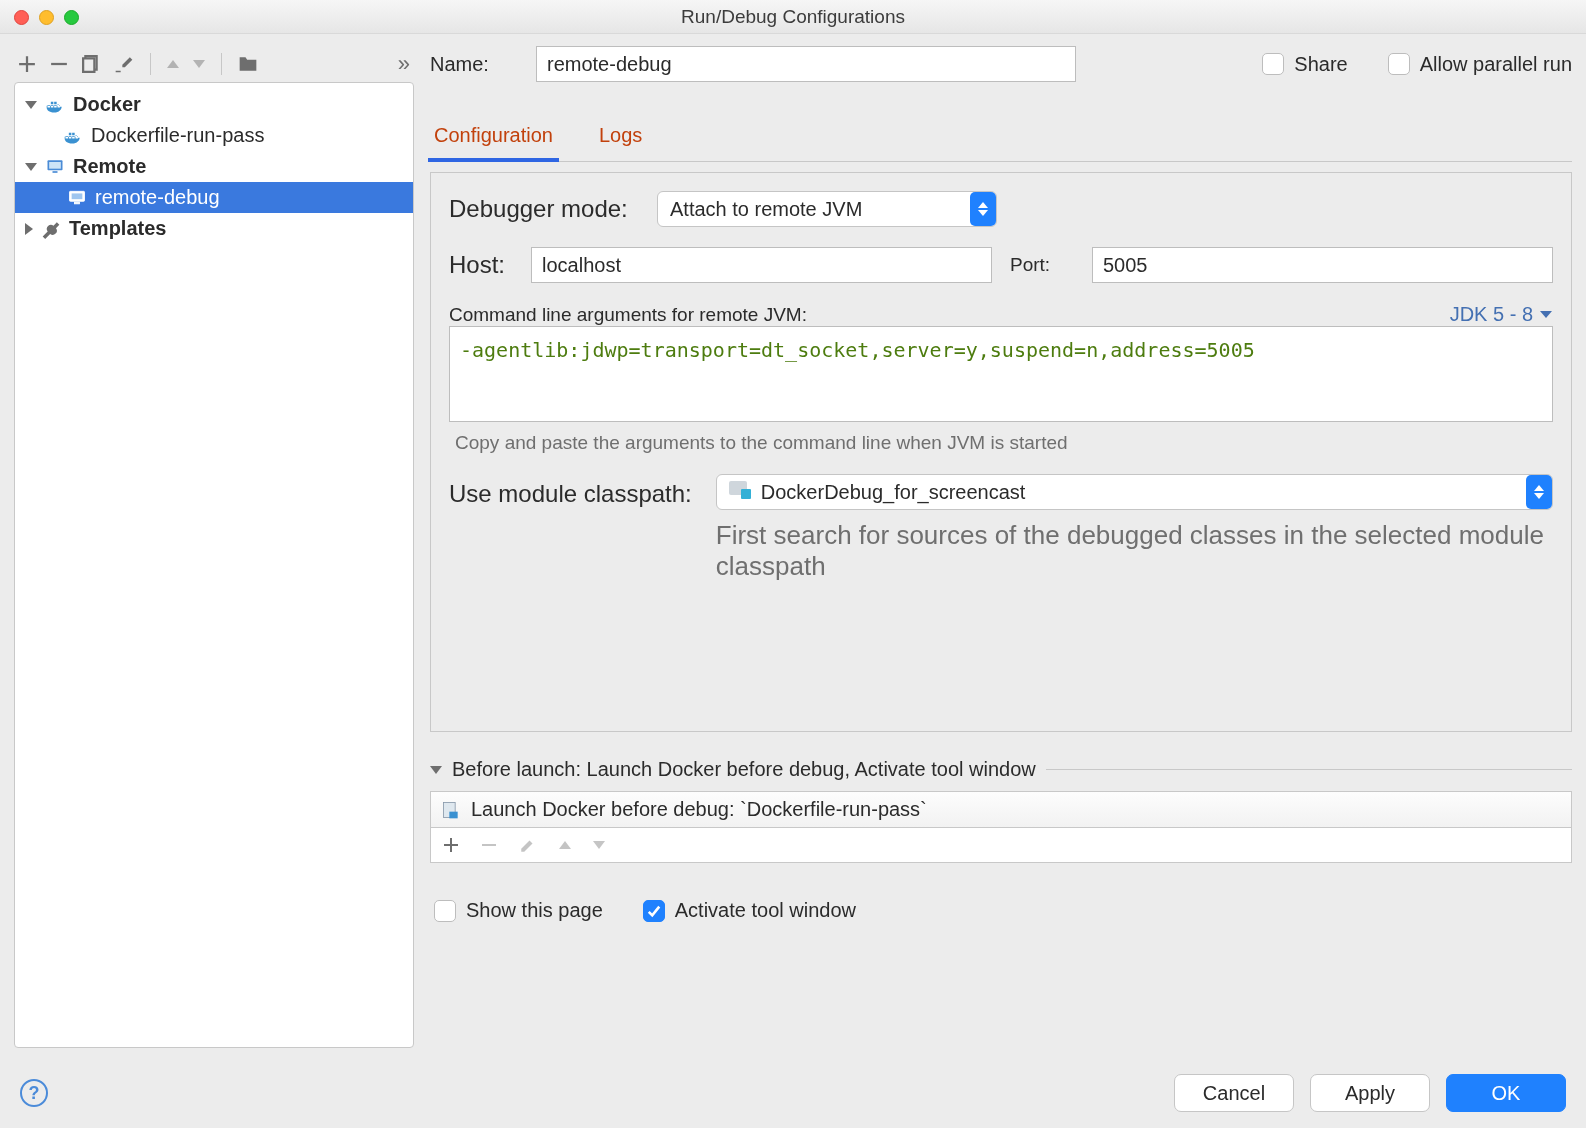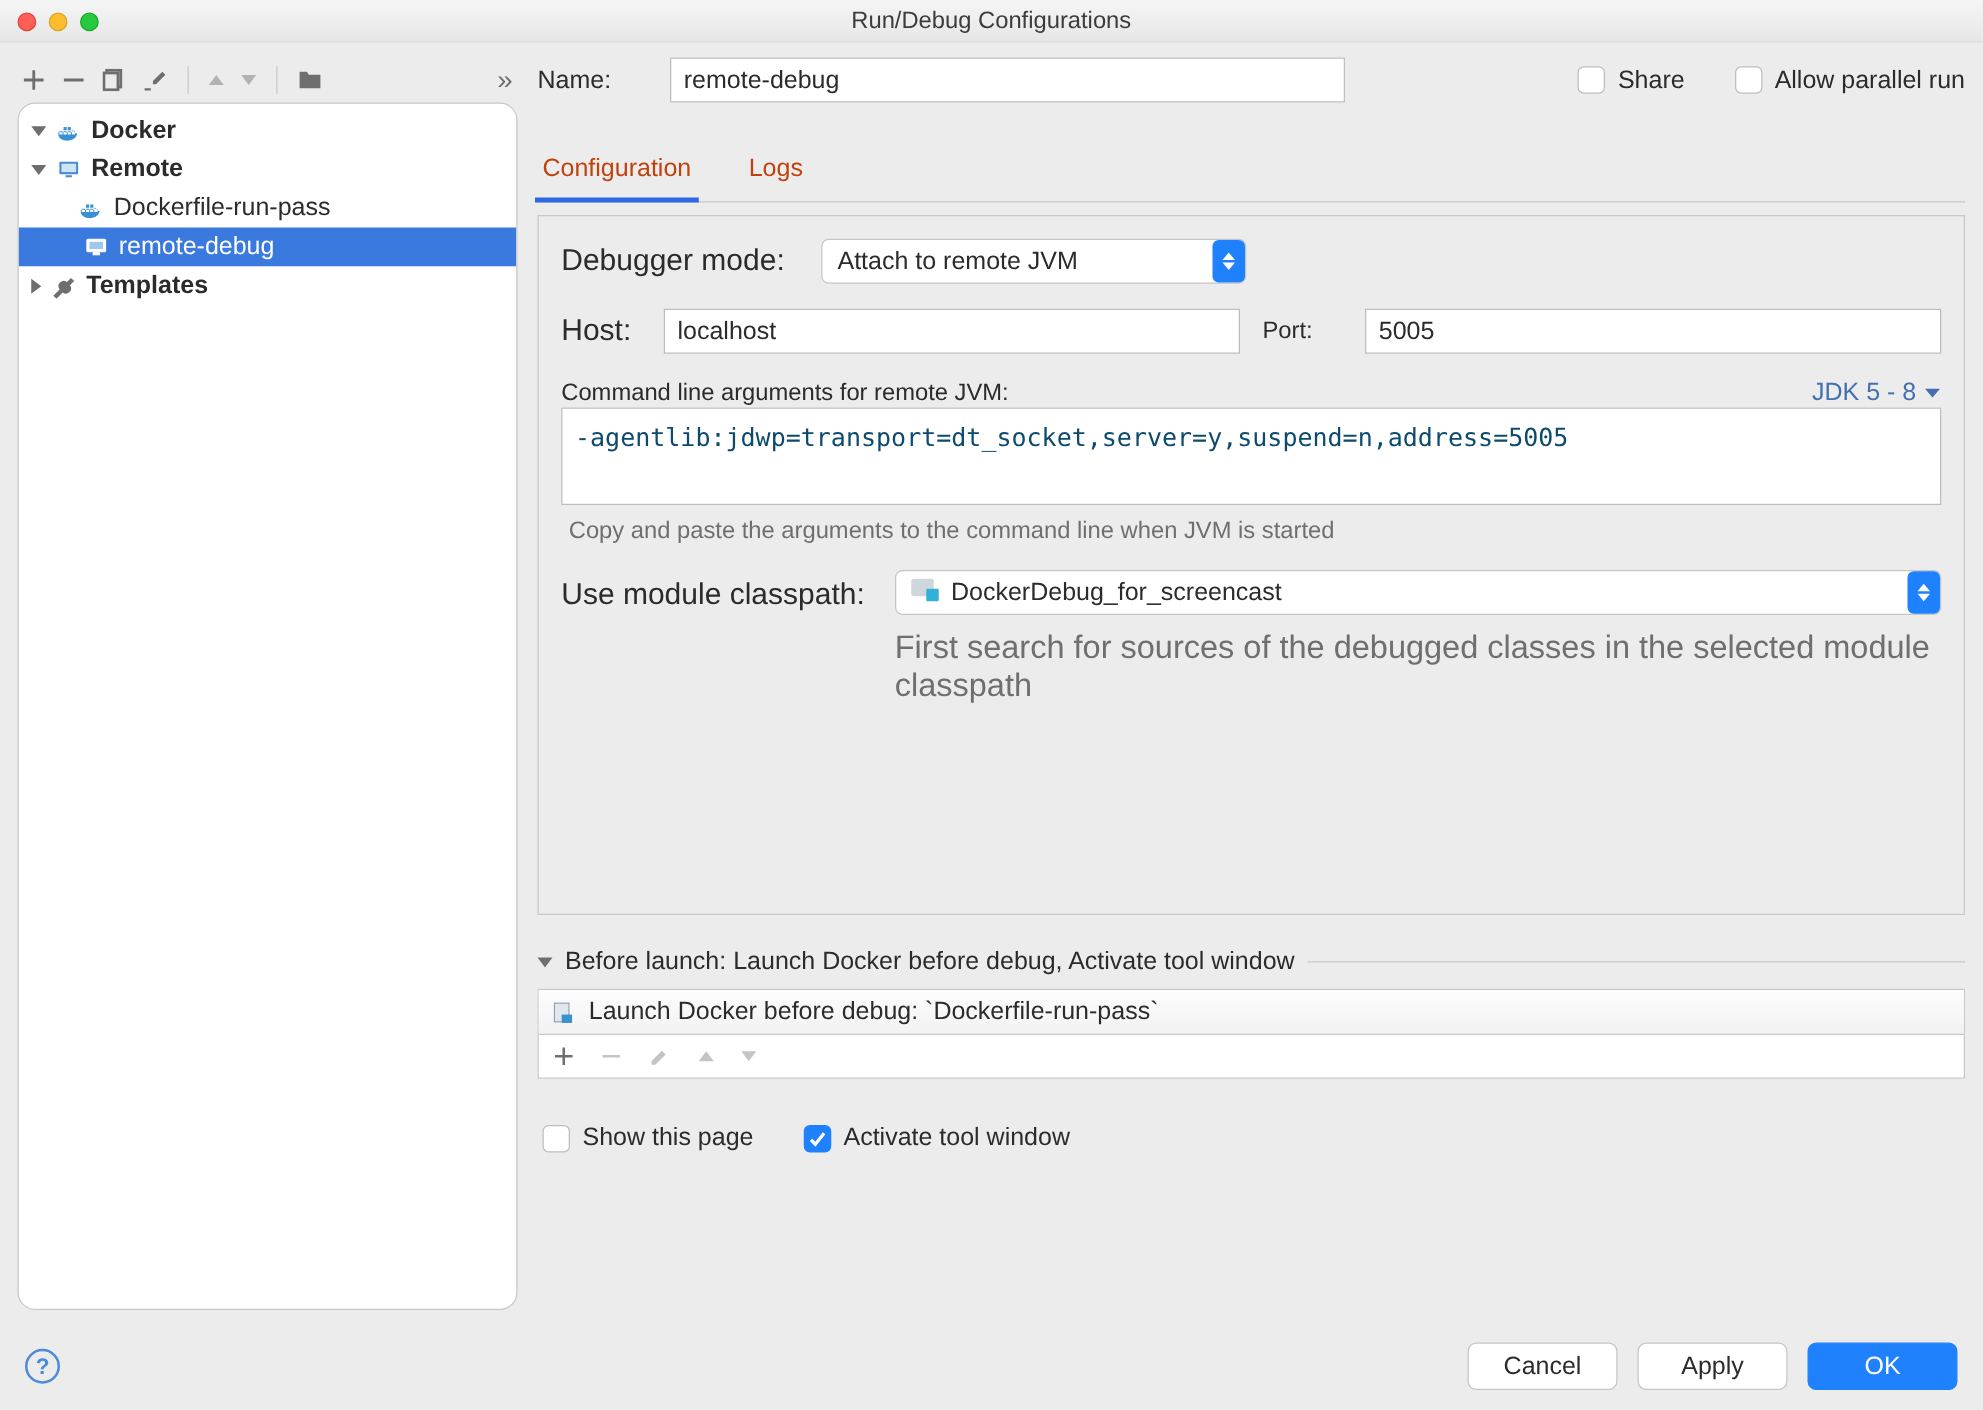--- a/index.html
+++ b/index.html
@@ -60,21 +60,21 @@
     height:38px; display:flex; align-items:center; gap:14px;
     color:#7a7a7a; padding:6px 4px 4px 4px;
   }
   .icons{fill:#6e6e6e}
   .tool-btn{display:flex;align-items:center;justify-content:center;cursor:pointer}
   .tool-btn.disabled{opacity:0.45}
   .tool-sep{width:1px;height:22px;background:#c7c7c7;margin:0 2px}
 
   .tree{
     flex:1; background:var(--white); border:1px solid var(--border);
-    border-radius:14px; overflow:auto; padding-top:6px;
+    border-radius:4px; overflow:auto; padding-top:6px;
   }
   .tree-row{
     display:flex; align-items:center; gap:8px;
     padding:4px 6px 4px 10px; white-space:nowrap; font-size:20px;
   }
   .tree-row.lvl2{padding-left:48px}
   .tree-row.lvl2-wide{padding-left:52px}
   .tree-row.bold{font-weight:700}
   .tree-row.sel{background:var(--sel-blue);color:#fff}
   .tree-row.sel svg{fill:#fff;stroke:#fff}
@@ -125,22 +125,22 @@
   .sel-btn .tri.up{border-bottom:6px solid #fff;margin-bottom:2px}
   .sel-btn .tri.down{border-top:6px solid #fff}
 
   .host-row .txt{flex:1}
   .host-row .port-label{min-width:64px}
   .host-row .port{width:120px}
 
   .cmdline-header{display:flex;justify-content:space-between;align-items:center}
   .jdk-link{color:var(--link-blue);font-size:20px;display:flex;align-items:center;gap:6px;cursor:pointer}
   .cmdarea{
-    border:1px solid var(--input-border);background:#fff;padding:8px 10px;height:78px;
-    font-family:var(--mono);font-size:20px;color:#0c4a6e;line-height:1.5;
+    border:1px solid var(--input-border);background:#fff;padding:8px 10px;height:96px;
+    font-family:var(--mono);font-size:20px;color:#4d7c0f;line-height:1.5;
   }
   .hint{color:var(--text-dim);font-size:19px;padding-left:6px}
 
   .classpath-row{display:flex;align-items:flex-start;gap:24px}
   .classpath-row .cp-label{padding-top:6px}
   .classpath-select{flex:1;display:flex;flex-direction:column;gap:10px}
   .classpath-select .mac-select{width:100%}
   .small-hint{color:var(--text-dim);font-size:26px}
 
   
@@ -235,34 +235,34 @@
     </div>
 
     <div class="tree">
       <div class="tree-row bold">
         <span class="tri-disc"></span>
         <svg class="tree-icon" viewBox="0 0 24 24">
             <path fill="#3a91d1" d="M3 12h3v3H3zm4 0h3v3H7zm4 0h3v3h-3zm-4-4h3v3H7zm4 0h3v3h-3zm4 4h3v3h-3zM2 15c0 3 3 6 9 6s9-4 9-7h-2c0-1-1-3-3-3v2H2z"></path>
           </svg>
         <span>Docker</span>
       </div>
+      <div class="tree-row lvl2">
+        <svg class="tree-icon" viewBox="0 0 24 24">
+            <path fill="#3a91d1" d="M3 12h3v3H3zm4 0h3v3H7zm4 0h3v3h-3zm-4-4h3v3H7zm4 0h3v3h-3zm4 4h3v3h-3zM2 15c0 3 3 6 9 6s9-4 9-7h-2c0-1-1-3-3-3v2H2z"></path>
+          </svg>
+        <span>Dockerfile-run-pass</span>
+      </div>
       <div class="tree-row bold">
         <span class="tri-disc"></span>
         <svg class="tree-icon" viewBox="0 0 24 24">
             <rect x="3" y="4" width="18" height="12" rx="1" fill="#4a8bd6"></rect>
             <rect x="5" y="6" width="14" height="8" fill="#cde4f7"></rect>
             <rect x="9" y="17" width="6" height="2" fill="#4a8bd6"></rect>
           </svg>
         <span>Remote</span>
-      </div>
-      <div class="tree-row lvl2">
-        <svg class="tree-icon" viewBox="0 0 24 24">
-            <path fill="#3a91d1" d="M3 12h3v3H3zm4 0h3v3H7zm4 0h3v3h-3zm-4-4h3v3H7zm4 0h3v3h-3zm4 4h3v3h-3zM2 15c0 3 3 6 9 6s9-4 9-7h-2c0-1-1-3-3-3v2H2z"></path>
-          </svg>
-        <span>Dockerfile-run-pass</span>
       </div>
       <div class="tree-row lvl2-wide sel">
         <svg class="tree-icon" viewBox="0 0 24 24">
             <rect x="3" y="4" width="18" height="12" rx="1" fill="#fff"></rect>
             <rect x="5" y="6" width="14" height="8" fill="#9fc6ef"></rect>
             <rect x="9" y="17" width="6" height="2" fill="#fff"></rect>
           </svg>
         <span>remote-debug</span>
       </div>
       <div class="tree-row bold">

